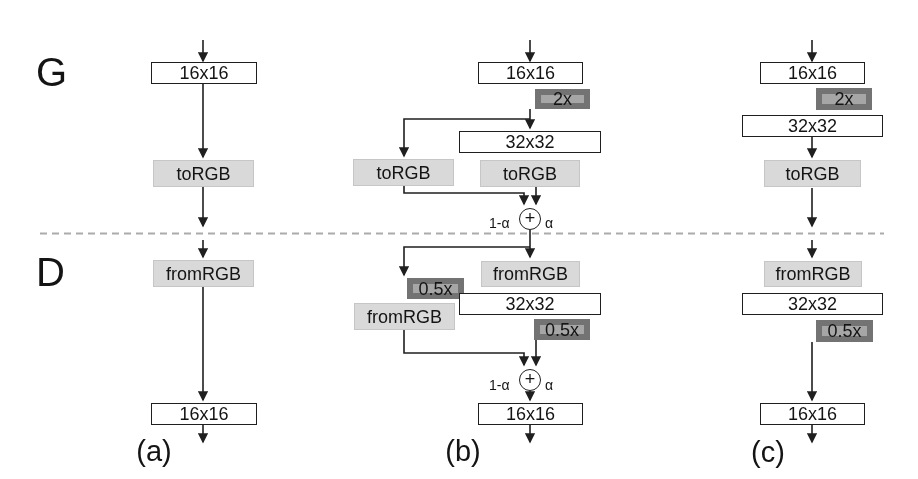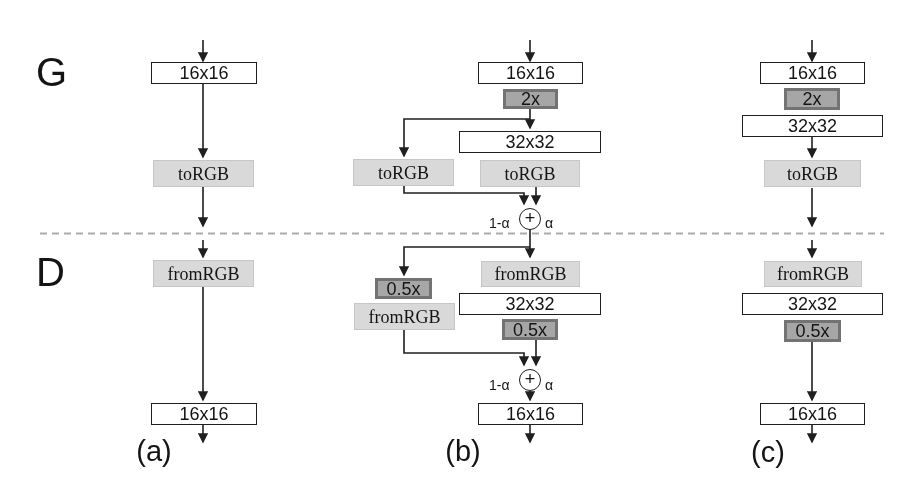--- a/index.html
+++ b/index.html
@@ -6,22 +6,22 @@
   .stage {
     position:relative; width:918px; height:479px; background:#ffffff;
     font-family:"Liberation Sans", sans-serif; color:#141414; overflow:hidden;
   }
   svg.wires { position:absolute; left:0; top:0; width:918px; height:479px; }
   .box {
     position:absolute; display:flex; align-items:center; justify-content:center;
     box-sizing:border-box; font-size:18px; line-height:1; white-space:nowrap;
   }
   .box-white { background:var(--box-white,#ffffff); border:1.6px solid var(--line,#1f1f1f); }
-  .box-light { background:var(--box-light,#d9d9d9); border:1px solid #c6c6c6;font-family:Liberation Serif, serif; }
-  .box-dark  { background:var(--box-dark,#a6a6a6); border:3px solid #737373; }
+  .box-light { background:var(--box-light,#d9d9d9); border:1px solid #c6c6c6; }
+  .box-dark  { background:var(--box-dark,#a6a6a6); border:6px solid #737373;margin-left:32px; }
   .sum {
     position:absolute; width:22px; height:22px; box-sizing:border-box;
     border:1.6px solid var(--line,#1f1f1f); border-radius:50%; background:#ffffff;
     display:flex; align-items:center; justify-content:center;
     font-size:18px; line-height:1; padding-bottom:2px;
   }
   .wlabel { position:absolute; font-size:14px; line-height:1;margin-top:24px; }
   .seclabel { position:absolute; font-size:40px; line-height:1; }
   .caption { position:absolute; font-size:29px; line-height:1; width:64px; text-align:center; }
 </style>

